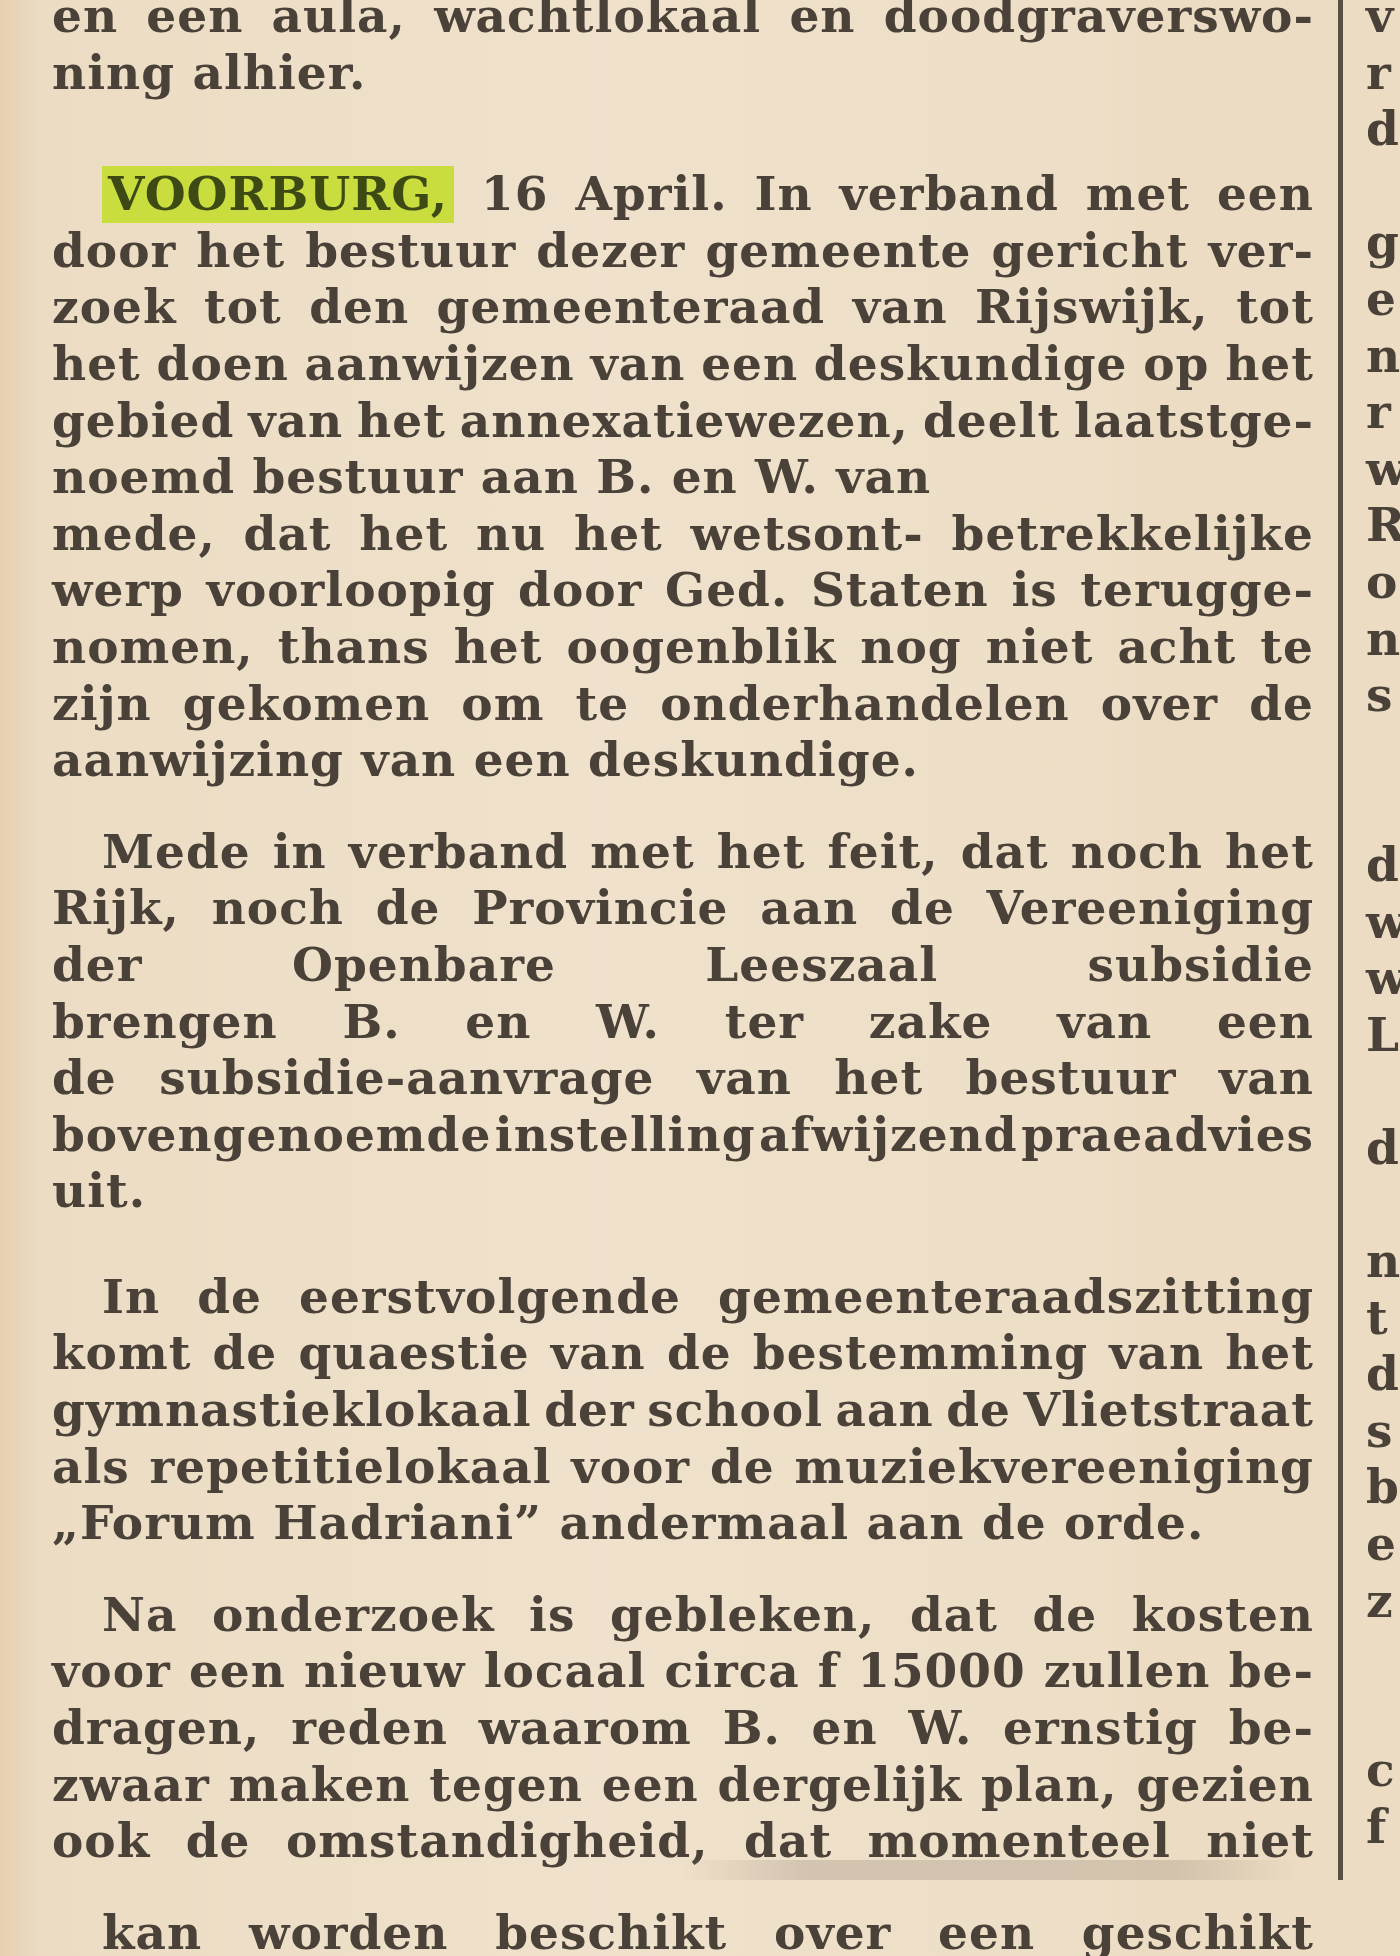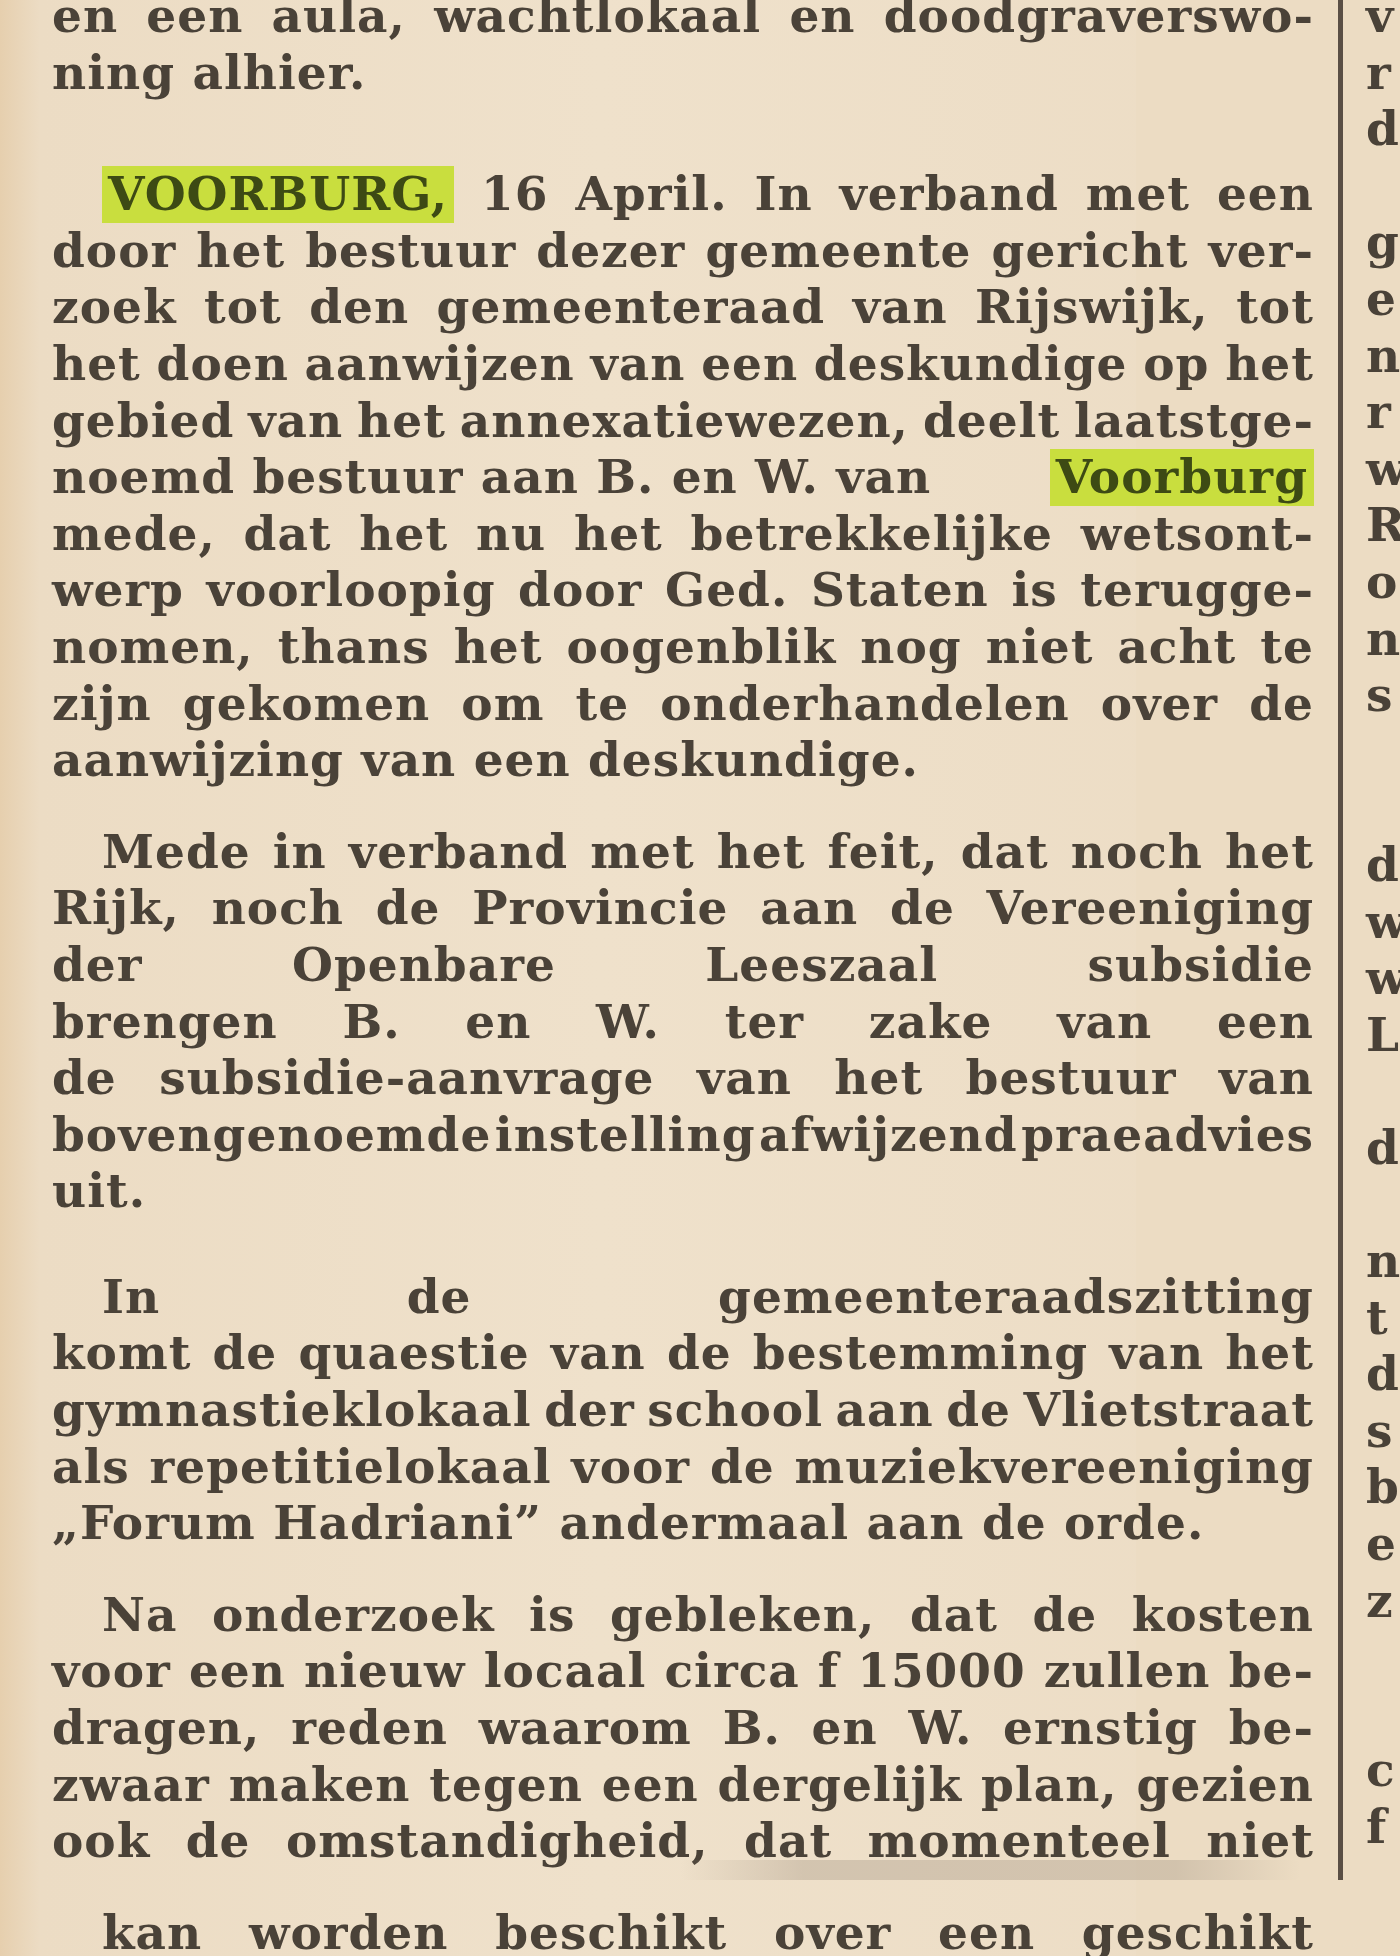--- a/index.html
+++ b/index.html
@@ -100,30 +100,29 @@
     <div class="line">
         <span>gebied</span>
         <span>van</span>
         <span>het</span>
         <span>annexatiewezen,</span>
         <span>deelt</span>
         <span>laatstge-</span>
       </div>
     <div class="line">
       <span>noemd bestuur aan B. en W. van</span>
-      <span class="hl">Voorburg</span>
     </div>
     <div class="line">
         <span>mede,</span>
         <span>dat</span>
         <span>het</span>
         <span>nu</span>
         <span>het</span>
+        <span>wetsont-</span>
         <span>betrekkelijke</span>
-        <span>wetsont-</span>
       </div>
     <div class="line">
         <span>werp</span>
         <span>voorloopig</span>
         <span>door</span>
         <span>Ged.</span>
         <span>Staten</span>
         <span>is</span>
         <span>terugge-</span>
       </div>
@@ -197,20 +196,21 @@
         <span>instelling</span>
         <span>afwijzend</span>
         <span>praeadvies</span>
       </div>
     <div class="line left">uit.</div>
     <div class="gap" style="height:14px"></div>
 
     <div class="line indent">
         <span>In</span>
         <span>de</span>
+        <span>eerstvolgende</span>
         <span>gemeenteraadszitting</span>
       </div>
     <div class="line">
         <span>komt</span>
         <span>de</span>
         <span>quaestie</span>
         <span>van</span>
         <span>de</span>
         <span>bestemming</span>
         <span>van</span>

